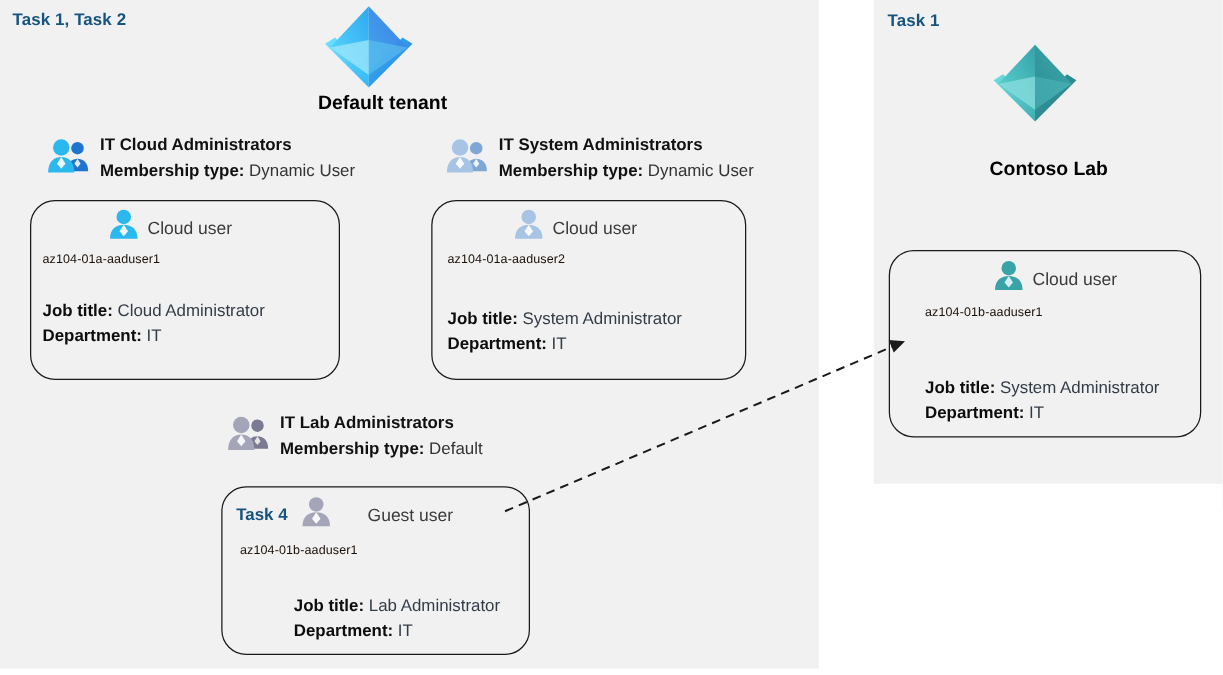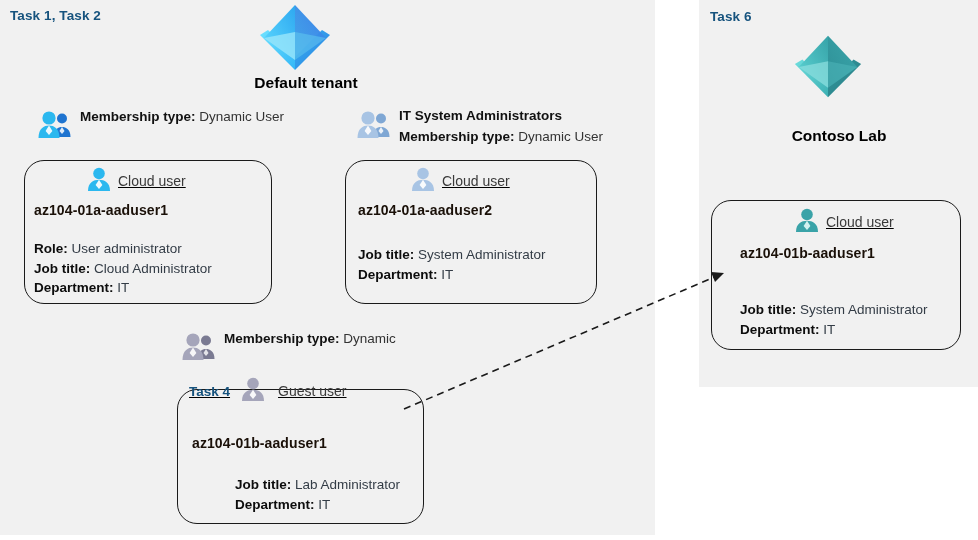--- a/index.html
+++ b/index.html
@@ -63,50 +63,49 @@
     box-sizing:border-box;
   }
   #card1{left:24px;top:160px;width:248px;height:144px;}
   #card2{left:345px;top:160px;width:252px;height:144px;}
   #card3{left:711px;top:200px;width:250px;height:150px;}
   #card4{left:177px;top:389px;width:247px;height:135px;}
 
   .card-head{
     position:absolute;display:flex;align-items:center;
     white-space:nowrap;
-    text-decoration:underline;
   }
   .card-head .utype{
     font-size:14px;color:#3a3a3a;margin-left:6px;
   }
   .card-head .task4{
     font-size:13.5px;font-weight:bold;color:#16537e;margin-right:10px;
   }
   .card-user{
     position:absolute;
-    font-size:14px;font-weight:bold;color:#1a1008;
+    font-size:10px;font-weight:normal;color:#1a1008;
     white-space:nowrap;letter-spacing:.1px;
   }
   .card-attrs{
     position:absolute;font-size:13.5px;color:#333c46;
     line-height:19.5px;white-space:nowrap;
   }
   .card-attrs b{color:#0d0d0d;font-weight:bold;}
 
   
   #overlay{position:absolute;left:0;top:0;width:978px;height:540px;pointer-events:none;}
 </style>
 </head>
 <body>
 
 <div class="panel" id="panel-default"></div>
 <div class="panel" id="panel-new"></div>
 
 <div class="task-label" id="task12">Task 1, Task 2</div>
-<div class="task-label" id="task3">Task 6</div>
+<div class="task-label" id="task3">Task 1</div>
 
 <div class="tenant-logo" id="default-logo">
   <svg width="74" height="70" viewBox="0 0 74 70">
     <defs>
       <linearGradient id="dL" x1="0" y1="1" x2="1" y2="0">
         <stop offset="0" stop-color="#5fdcff"></stop>
           <stop offset="1" stop-color="#2ea8f0"></stop>
       </linearGradient>
       <linearGradient id="dR" x1="0" y1="1" x2="1" y2="0">
         <stop offset="0" stop-color="#2f9fe8" stop-opacity=".9"></stop>
@@ -171,20 +170,21 @@
     <svg width="34" height="30" viewBox="0 0 34 30">
       <circle cx="24" cy="8.5" r="5" fill="#1f74d0"></circle>
       <path d="M15.5 27 C15.5 19.5 20 17 24 17 C28 17 32.5 19.5 32.5 27 Z" fill="#1f74d0"></path>
       <path d="M24 17 L21.5 21 L24 24 L26.5 21 Z" fill="#ffffff" opacity=".85"></path>
       <circle cx="11" cy="8" r="6.6" fill="#2bb8ef"></circle>
       <path d="M0.5 28 C0.5 18.6 6 15.6 11 15.6 C16 15.6 21.5 18.6 21.5 28 Z" fill="#2bb8ef"></path>
       <path d="M11 15.6 L7.6 21 L11 25 L14.4 21 Z" fill="#ffffff" opacity=".9"></path>
     </svg>
   </div>
   <div class="group-text">
+    <div class="group-title">IT Cloud Administrators</div>
     <div class="group-member"><b>Membership type:</b> <span>Dynamic User</span></div>
   </div>
 </div>
 
 <div class="group" id="group-system">
   <div class="group-icon">
     <svg width="34" height="30" viewBox="0 0 34 30">
       <circle cx="24" cy="8.5" r="5" fill="#7fa7d4"></circle>
       <path d="M15.5 27 C15.5 19.5 20 17 24 17 C28 17 32.5 19.5 32.5 27 Z" fill="#7fa7d4"></path>
       <path d="M24 17 L21.5 21 L24 24 L26.5 21 Z" fill="#ffffff" opacity=".85"></path>
@@ -204,38 +204,38 @@
     <svg width="34" height="30" viewBox="0 0 34 30">
       <circle cx="24" cy="8.5" r="5" fill="#7a7a92"></circle>
       <path d="M15.5 27 C15.5 19.5 20 17 24 17 C28 17 32.5 19.5 32.5 27 Z" fill="#7a7a92"></path>
       <path d="M24 17 L21.5 21 L24 24 L26.5 21 Z" fill="#ffffff" opacity=".8"></path>
       <circle cx="11" cy="8" r="6.6" fill="#a5a5ba"></circle>
       <path d="M0.5 28 C0.5 18.6 6 15.6 11 15.6 C16 15.6 21.5 18.6 21.5 28 Z" fill="#a5a5ba"></path>
       <path d="M11 15.6 L7.6 21 L11 25 L14.4 21 Z" fill="#ffffff" opacity=".9"></path>
     </svg>
   </div>
   <div class="group-text">
-    <div class="group-member"><b>Membership type:</b> <span>Dynamic</span></div>
+    <div class="group-title">IT Lab Administrators</div>
+    <div class="group-member"><b>Membership type:</b> <span>Default</span></div>
   </div>
 </div>
 
 <div class="card" id="card1"></div>
 <div class="card-head" style="left:86px;top:166px;">
   <span>
     <svg width="26" height="26" viewBox="0 0 26 26">
       <circle cx="13" cy="7.5" r="5.8" fill="#2bb8ef"></circle>
       <path d="M2 25 C2 16.5 7.5 13.8 13 13.8 C18.5 13.8 24 16.5 24 25 Z" fill="#2bb8ef"></path>
       <path d="M13 13.8 L9.6 19 L13 23 L16.4 19 Z" fill="#ffffff" opacity=".92"></path>
     </svg>
   </span>
   <span class="utype">Cloud user</span>
 </div>
 <div class="card-user" style="left:34px;top:202px;">az104-01a-aaduser1</div>
 <div class="card-attrs" style="left:34px;top:239px;">
-  <div><b>Role:</b> <span>User administrator</span></div>
   <div><b>Job title:</b> <span>Cloud Administrator</span></div>
   <div><b>Department:</b> <span>IT</span></div>
 </div>
 
 <div class="card" id="card2"></div>
 <div class="card-head" style="left:410px;top:166px;">
   <span>
     <svg width="26" height="26" viewBox="0 0 26 26">
       <circle cx="13" cy="7.5" r="5.8" fill="#a8c4e4"></circle>
       <path d="M2 25 C2 16.5 7.5 13.8 13 13.8 C18.5 13.8 24 16.5 24 25 Z" fill="#a8c4e4"></path>
@@ -261,30 +261,30 @@
   </span>
   <span class="utype">Cloud user</span>
 </div>
 <div class="card-user" style="left:740px;top:245px;">az104-01b-aaduser1</div>
 <div class="card-attrs" style="left:740px;top:300px;">
   <div><b>Job title:</b> <span>System Administrator</span></div>
   <div><b>Department:</b> <span>IT</span></div>
 </div>
 
 <div class="card" id="card4"></div>
-<div class="card-head" style="left:189px;top:376px;">
+<div class="card-head" style="left:189px;top:396px;">
   <span class="task4">Task 4</span>
   <span>
     <svg width="26" height="26" viewBox="0 0 26 26">
       <circle cx="13" cy="7.5" r="5.8" fill="#a5a5ba"></circle>
       <path d="M2 25 C2 16.5 7.5 13.8 13 13.8 C18.5 13.8 24 16.5 24 25 Z" fill="#a5a5ba"></path>
       <path d="M13 13.8 L9.6 19 L13 23 L16.4 19 Z" fill="#ffffff" opacity=".92"></path>
     </svg>
   </span>
-  <span class="utype" style="margin-left:12px;">Guest user</span>
+  <span class="utype" style="margin-left:28px;">Guest user</span>
 </div>
 <div class="card-user" style="left:192px;top:435px;">az104-01b-aaduser1</div>
 <div class="card-attrs" style="left:192px;top:475px;margin-left:43px;">
   <div><b>Job title:</b> <span>Lab Administrator</span></div>
   <div><b>Department:</b> <span>IT</span></div>
 </div>
 
 <svg id="overlay">
   <line x1="404" y1="409" x2="717" y2="276" stroke="#1a1a1a" stroke-width="1.6" stroke-dasharray="7,5"></line>
   <polygon points="724,273 711,272 715,282" fill="#1a1a1a"></polygon>

